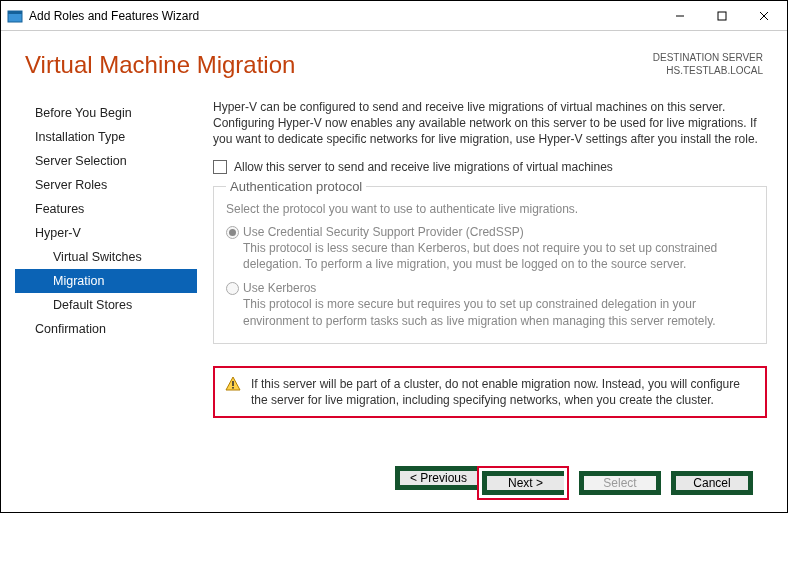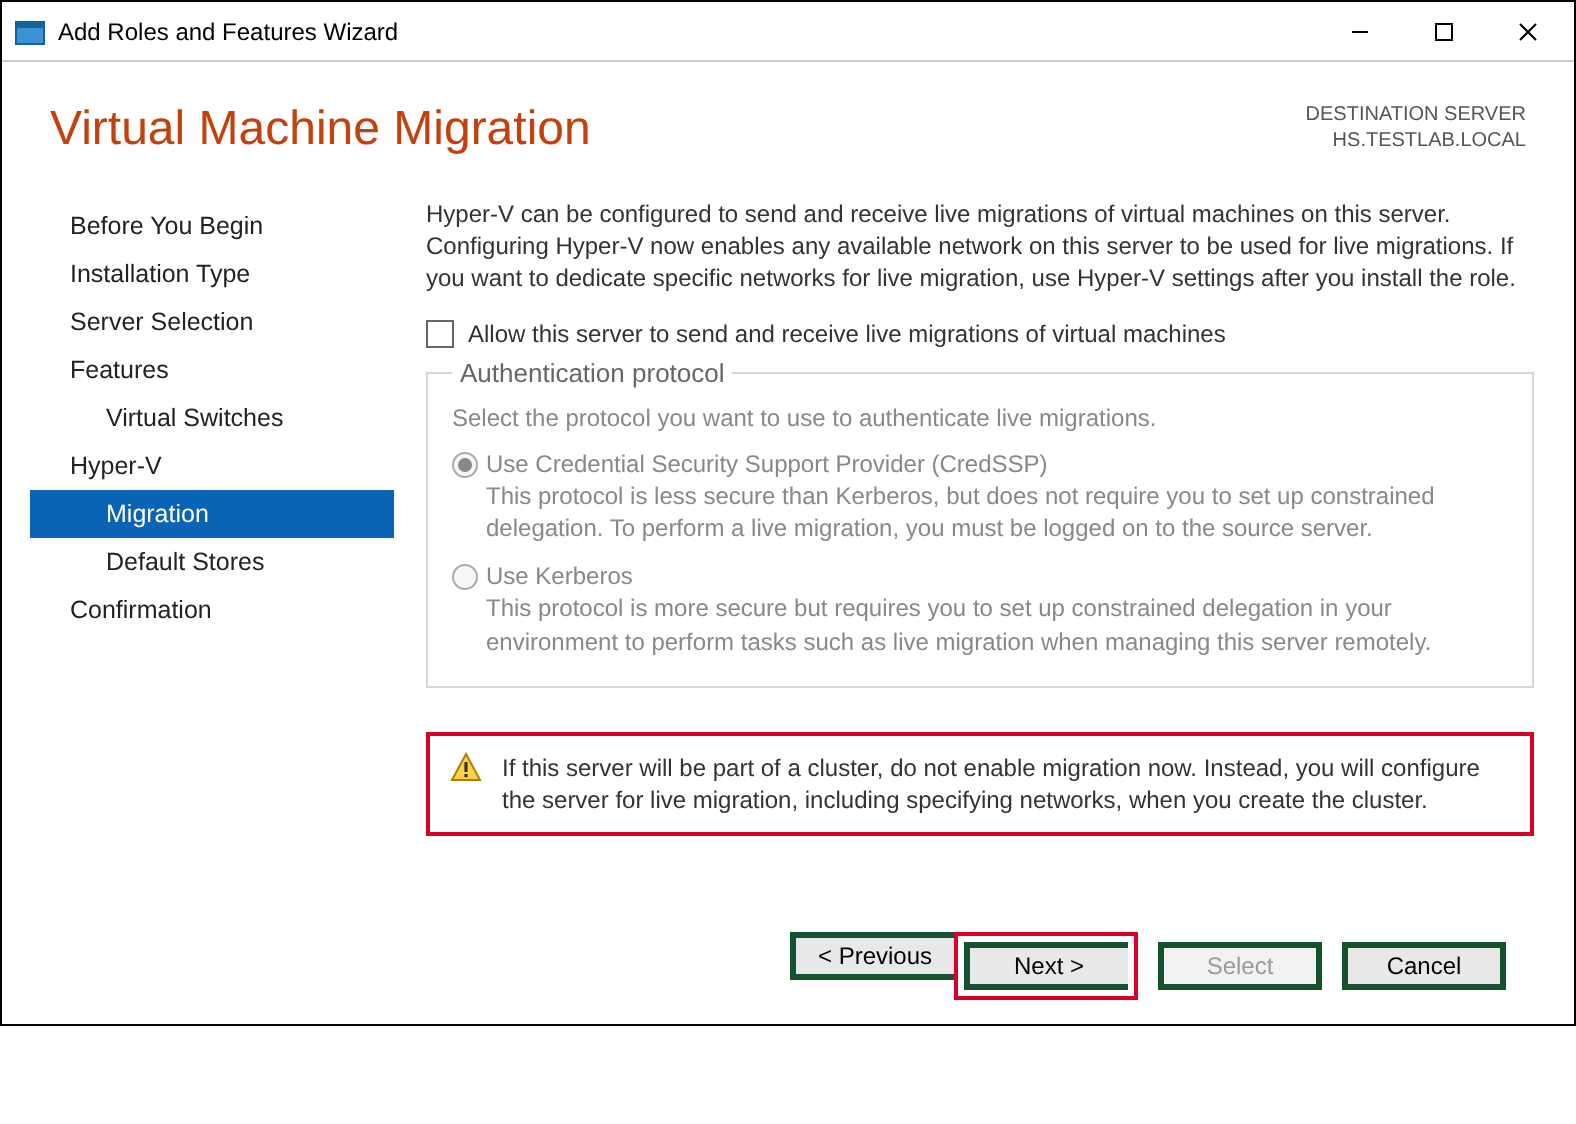--- a/index.html
+++ b/index.html
@@ -28,21 +28,21 @@
   .fs-desc { color: #888; margin-bottom: 8px; }
   .radio-row { display: flex; gap: 4px; margin-bottom: 2px; }
   .radio { width: 13px; height: 13px; border: 1px solid #aaa; border-radius: 50%; margin-top: 2px; flex-shrink:0; position:relative; background:#f7f7f7;}
   .radio.checked::after { content:""; position:absolute; top:2px; left:2px; width:7px; height:7px; border-radius:50%; background:#888;}
   .radio-body { color:#888; line-height:1.35; }
   .radio-label { color:#888; }
   .warn-box { border: 2px solid #d9002a; padding: 8px 10px; margin-top: 22px; display:flex; gap:10px; }
   .warn-icon { width:16px; height:16px; flex-shrink:0; }
   .warn-text { color:#333; line-height:1.35; }
   .footer { height: 58px; display:flex; align-items:center; justify-content:flex-end; gap:10px; padding: 0 20px; }
-  .btn { width: 82px; height: 24px; border:3px solid #14532d; background:#e8e8e8; font-size:12px; display:flex; align-items:center; justify-content:center; }
+  .btn { width: 82px; height: 24px; border:5px solid #14532d; background:#e8e8e8; font-size:12px; display:flex; align-items:center; justify-content:center; }
   .btn.disabled { color:#9a9a9a; background:#f2f2f2; }
   .btn-wrap-hl { border: 2px solid #d9002a; padding: 3px; }
   .btn-pair { display:flex; }
   .btn-pair .btn:first-child { border-right:none; }
 </style>
 </head>
 <body>
 
 <div class="window">
 
@@ -81,23 +81,24 @@
         <div>HS.TESTLAB.LOCAL</div>
       </div>
     </div>
 
     <div class="main">
 
       <div class="nav">
         <div class="nav-item">Before You Begin</div>
         <div class="nav-item">Installation Type</div>
         <div class="nav-item">Server Selection</div>
+        <div class="nav-item">Server Roles</div>
         <div class="nav-item">Features</div>
+        <div class="nav-item">Hyper-V</div>
         <div class="nav-item nav-sub">Virtual Switches</div>
-        <div class="nav-item">Hyper-V</div>
         <div class="nav-item nav-sub selected">Migration</div>
         <div class="nav-item nav-sub">Default Stores</div>
         <div class="nav-item">Confirmation</div>
       </div>
 
       <div class="content">
         <div class="para">Hyper-V can be configured to send and receive live migrations of virtual machines on this server. Configuring Hyper-V now enables any available network on this server to be used for live migrations. If you want to dedicate specific networks for live migration, use Hyper-V settings after you install the role.</div>
 
         <div class="chk-row">
           <div class="chkbox"></div>

